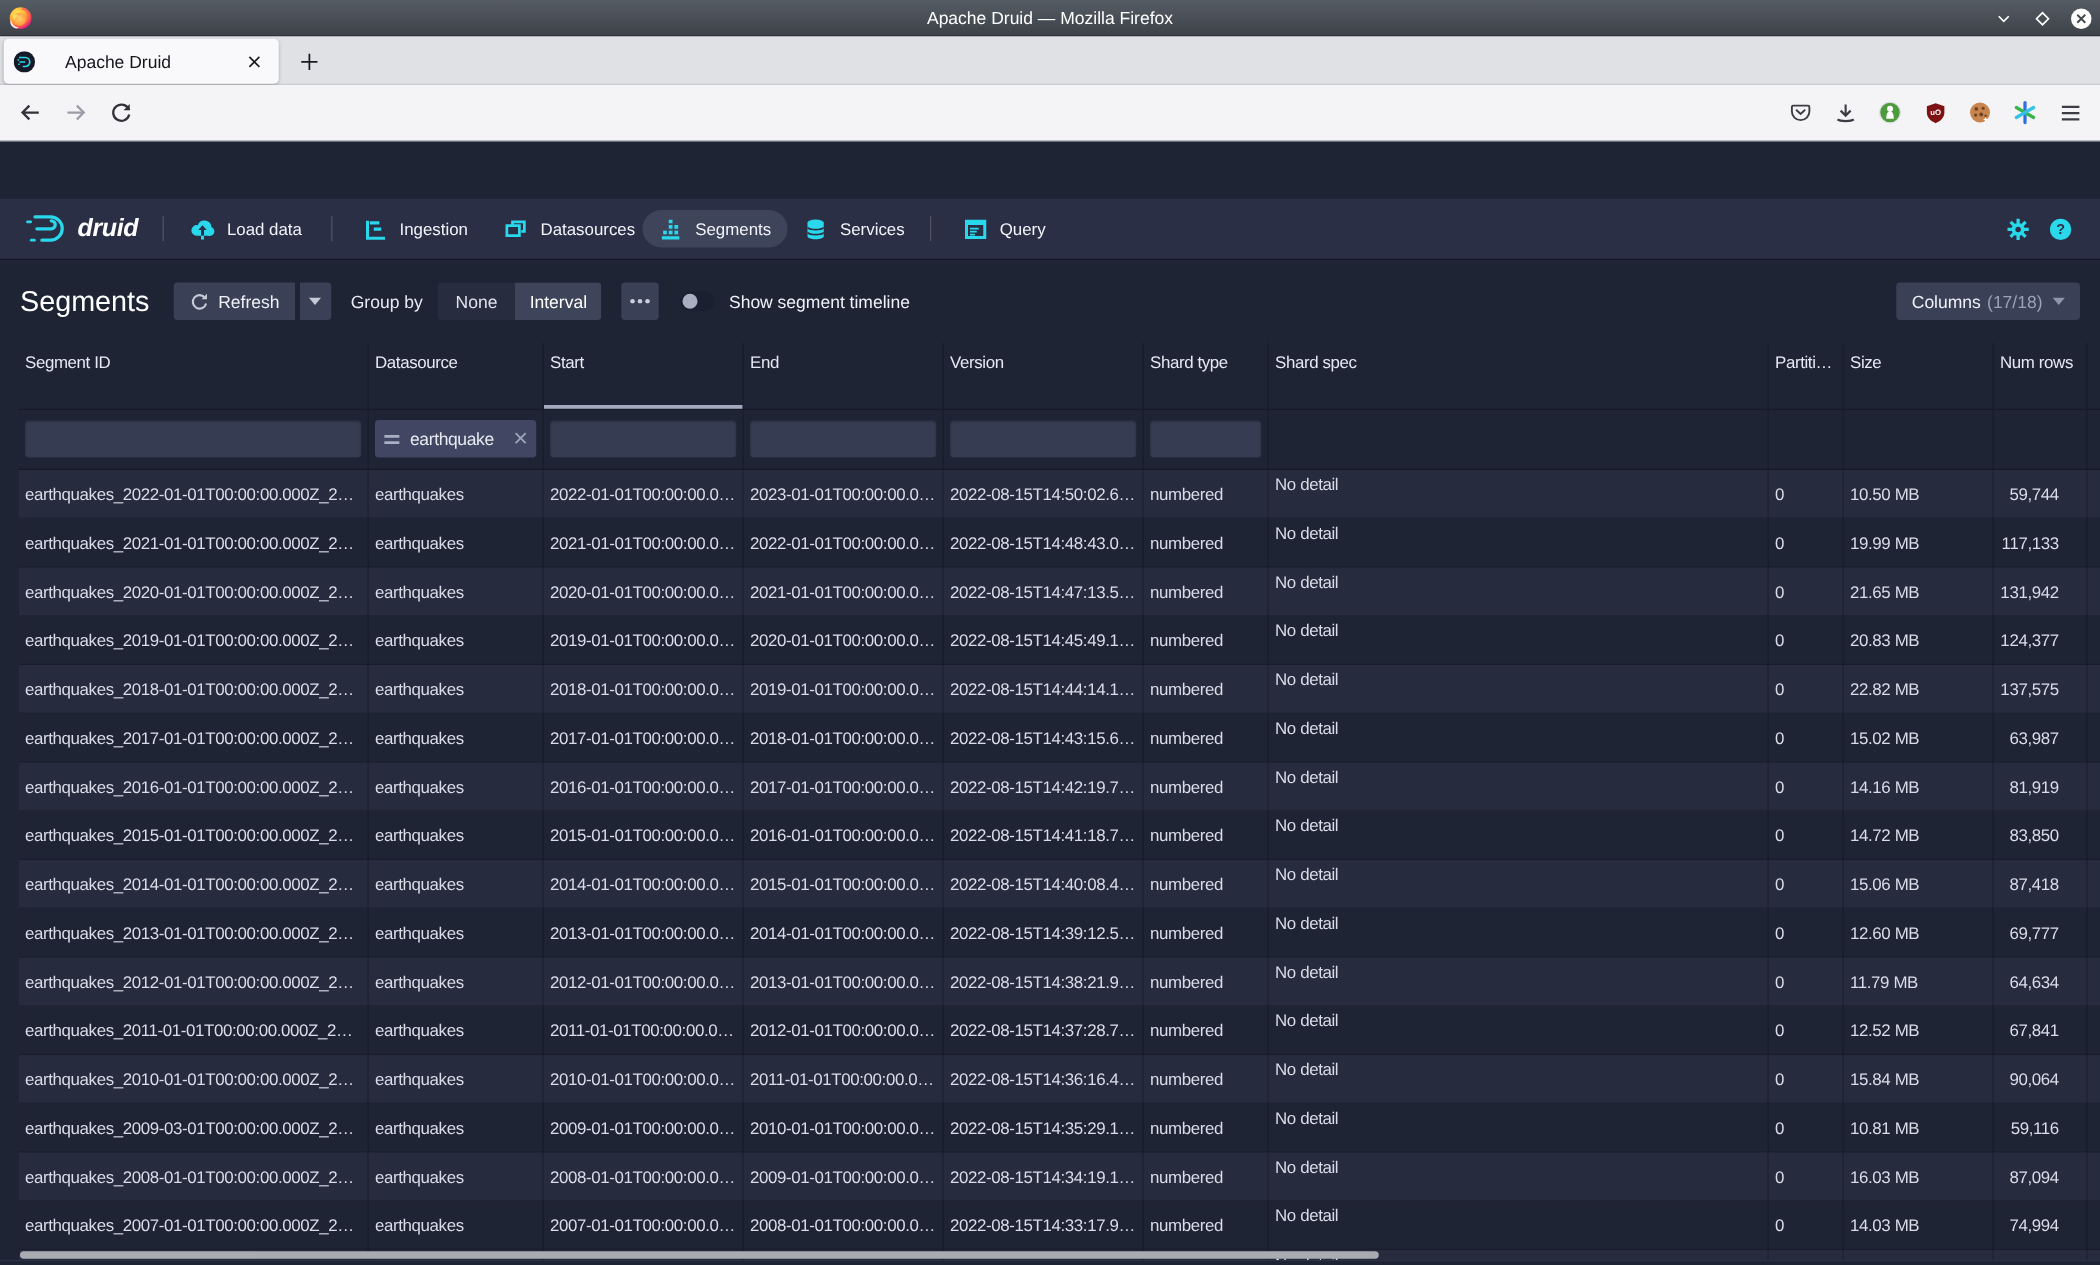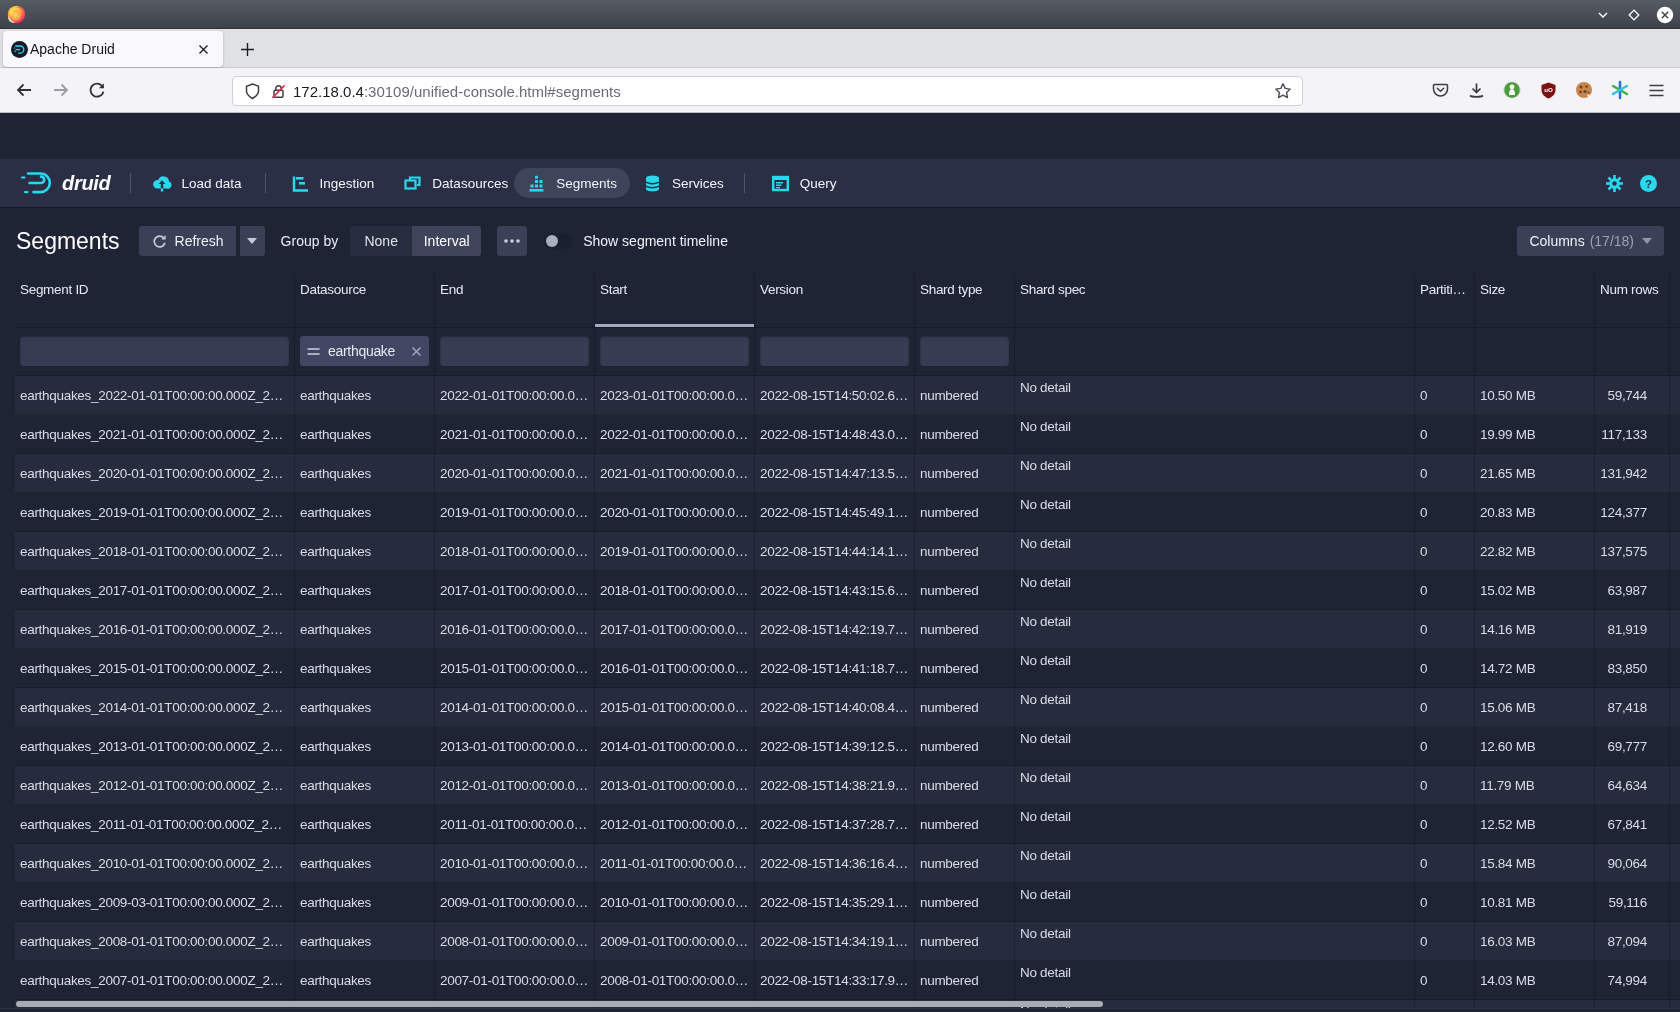--- a/index.html
+++ b/index.html
@@ -15,21 +15,21 @@
   .titlebar .win-title { flex:1; text-align:center; color:#ffffff; font-size:14px; }
   .win-controls { position:absolute; right:6px; top:0; height:29px; display:flex; align-items:center; gap:13px; }
   .win-btn { width:18px; height:18px; display:flex; align-items:center; justify-content:center; }
 
   
   .tabbar { position:absolute; top:29px; left:0; width:100%; height:39px; background:#e0e1e5;
     border-bottom:1px solid #cccdd3; }
   .tab { position:absolute; left:3px; top:2px; width:220px; height:36px; background:#f9f9fb;
     border-radius:4px; box-shadow:0 1px 3px rgba(0,0,0,0.22); display:flex; align-items:center; padding:0 8px; }
   .tab .favicon { width:17px; height:17px; margin-left:0px; }
-  .tab .tab-title { margin-left:2px; font-size:14px; color:#15141a; flex:1; white-space:nowrap; overflow:hidden; }
+  .tab .tab-title { margin-left:24px; font-size:14px; color:#15141a; flex:1; white-space:nowrap; overflow:hidden; }
   .tab .tab-close { width:24px; height:24px; display:flex; align-items:center; justify-content:center;
     color:#1b1b21; font-size:15px; border-radius:3px; }
   .newtab-btn { position:absolute; left:232px; top:5px; width:30px; height:30px; display:flex; align-items:center;
     justify-content:center; color:#1b1b21; font-size:21px; font-weight:300; border-radius:4px; }
 
   
   .navbar { position:absolute; top:68px; left:0; width:100%; height:45px; background:#f4f4f6;
     border-bottom:1px solid #b9bac2; display:flex; align-items:center; }
   .nav-btn { width:30px; height:30px; display:flex; align-items:center; justify-content:center; border-radius:4px; }
   .nav-btn.back { margin-left:9px; }
@@ -132,20 +132,21 @@
           <stop offset="0%" stop-color="#ffd567"></stop>
             <stop offset="100%" stop-color="#ff9640"></stop>
         </radialGradient>
       </defs>
       <circle cx="12" cy="12" r="10" fill="url(#fxg)"></circle>
       <path d="M12 4 a8 8 0 0 1 8 8 a9 9 0 0 0 -5-9.5 z" fill="#ff4f5e" opacity="0.7"></path>
       <circle cx="11" cy="13" r="6" fill="url(#fxg2)"></circle>
       <path d="M5 9 q3 -1 5 1 q-4 1 -3 5 q-2.5 -2.5 -2 -6z" fill="#ffdd66" opacity="0.9"></path>
       <path d="M3.2 13.5 a9 9 0 0 0 7.3 7.3 a5.5 5.5 0 0 1 -7.3 -7.3z" fill="#ffffff" opacity="0.85"></path>
     </svg>
+    <div class="win-title">Apache Druid — Mozilla Firefox</div>
     <div class="win-controls">
       <div class="win-btn">
         <svg width="14" height="14" viewBox="0 0 14 14">
           <path d="M3 5 l4 4 l4 -4" fill="none" stroke="#ffffff" stroke-width="1.4"></path>
         </svg>
       </div>
       <div class="win-btn">
         <svg width="14" height="14" viewBox="0 0 14 14">
           <rect x="3.6" y="3.6" width="6.8" height="6.8" fill="none" stroke="#ffffff" stroke-width="1.3" transform="rotate(45 7 7)"></rect>
         </svg>
@@ -192,40 +193,20 @@
         <path d="M3 10 H16 M10.5 4.5 L16 10 l-5.5 5.5" fill="none" stroke="#9b9ca6" stroke-width="1.8"></path>
       </svg>
     </div>
     <div class="nav-btn reload">
       <svg width="20" height="20" viewBox="0 0 20 20">
         <path d="M16.2 8 A6.5 6.5 0 1 0 16.4 11.6" fill="none" stroke="#31313a" stroke-width="1.8"></path>
         <path d="M16.8 3.2 V8.2 H11.8 Z" fill="#31313a"></path>
       </svg>
     </div>
 
-    <div class="urlbar">
-      <span class="badge">
-        <svg width="19" height="19" viewBox="0 0 19 19">
-          <path d="M9.5 2 L15.5 4.2 V9 c0 3.6-2.8 5.6-6 7.5 C6.3 14.6 3.5 12.6 3.5 9 V4.2 Z" fill="none" stroke="#3e3e47" stroke-width="1.5"></path>
-        </svg>
-      </span>
-      <span class="badge">
-        <svg width="19" height="19" viewBox="0 0 19 19">
-          <rect x="5" y="8.2" width="9" height="7" rx="1" fill="none" stroke="#3e3e47" stroke-width="1.5"></rect>
-          <path d="M6.8 8 V6.4 a2.7 2.7 0 0 1 5.4 0 V8" fill="none" stroke="#3e3e47" stroke-width="1.5"></path>
-          <path d="M3.4 15.8 L15.6 3.4" stroke="#e8304a" stroke-width="1.7"></path>
-        </svg>
-      </span>
-      <span class="url-text"><span class="host">172.18.0.4</span><span class="rest">:30109/unified-console.html#segments</span></span>
-      <span class="url-star">
-        <svg width="18" height="18" viewBox="0 0 18 18">
-          <path d="M9 1.8 l2.2 4.6 5 .7 -3.6 3.5 .9 5 -4.5 -2.4 -4.5 2.4 .9 -5 -3.6 -3.5 5 -.7 Z" fill="none" stroke="#4c4c55" stroke-width="1.4" stroke-linejoin="round"></path>
-        </svg>
-      </span>
-    </div>
 
     <div class="tb-icons">
       <div class="tb-btn">
         <svg width="19" height="19" viewBox="0 0 19 19">
           <path d="M3.5 3.5 h12 a1 1 0 0 1 1 1 v3.6 a7 7 0 0 1 -14 0 V4.5 a1 1 0 0 1 1-1 z" fill="none" stroke="#3c3c45" stroke-width="1.5"></path>
           <path d="M6.3 7.2 l3.2 3 3.2-3" fill="none" stroke="#3c3c45" stroke-width="1.5" stroke-linecap="round"></path>
         </svg>
       </div>
       <div class="tb-btn">
         <svg width="19" height="19" viewBox="0 0 19 19">
@@ -425,25 +406,25 @@
     </div>
 
     <div class="table-wrap">
       <div class="t-row thead" id="thead-row">
           <div class="t-cell" style="width: 280px;">
             <span class="hc-label">Segment ID</span>
           </div>
           <div class="t-cell" style="width: 140px;">
             <span class="hc-label">Datasource</span>
           </div>
+          <div class="t-cell sorted" style="width: 160px;">
+            <span class="hc-label">Start</span>
+          </div>
           <div class="t-cell" style="width: 160px;">
             <span class="hc-label">End</span>
-          </div>
-          <div class="t-cell sorted" style="width: 160px;">
-            <span class="hc-label">Start</span>
           </div>
           <div class="t-cell" style="width: 160px;">
             <span class="hc-label">Version</span>
           </div>
           <div class="t-cell" style="width: 100px;">
             <span class="hc-label">Shard type</span>
           </div>
           <div class="t-cell" style="width: 400px;">
             <span class="hc-label">Shard spec</span>
           </div>

